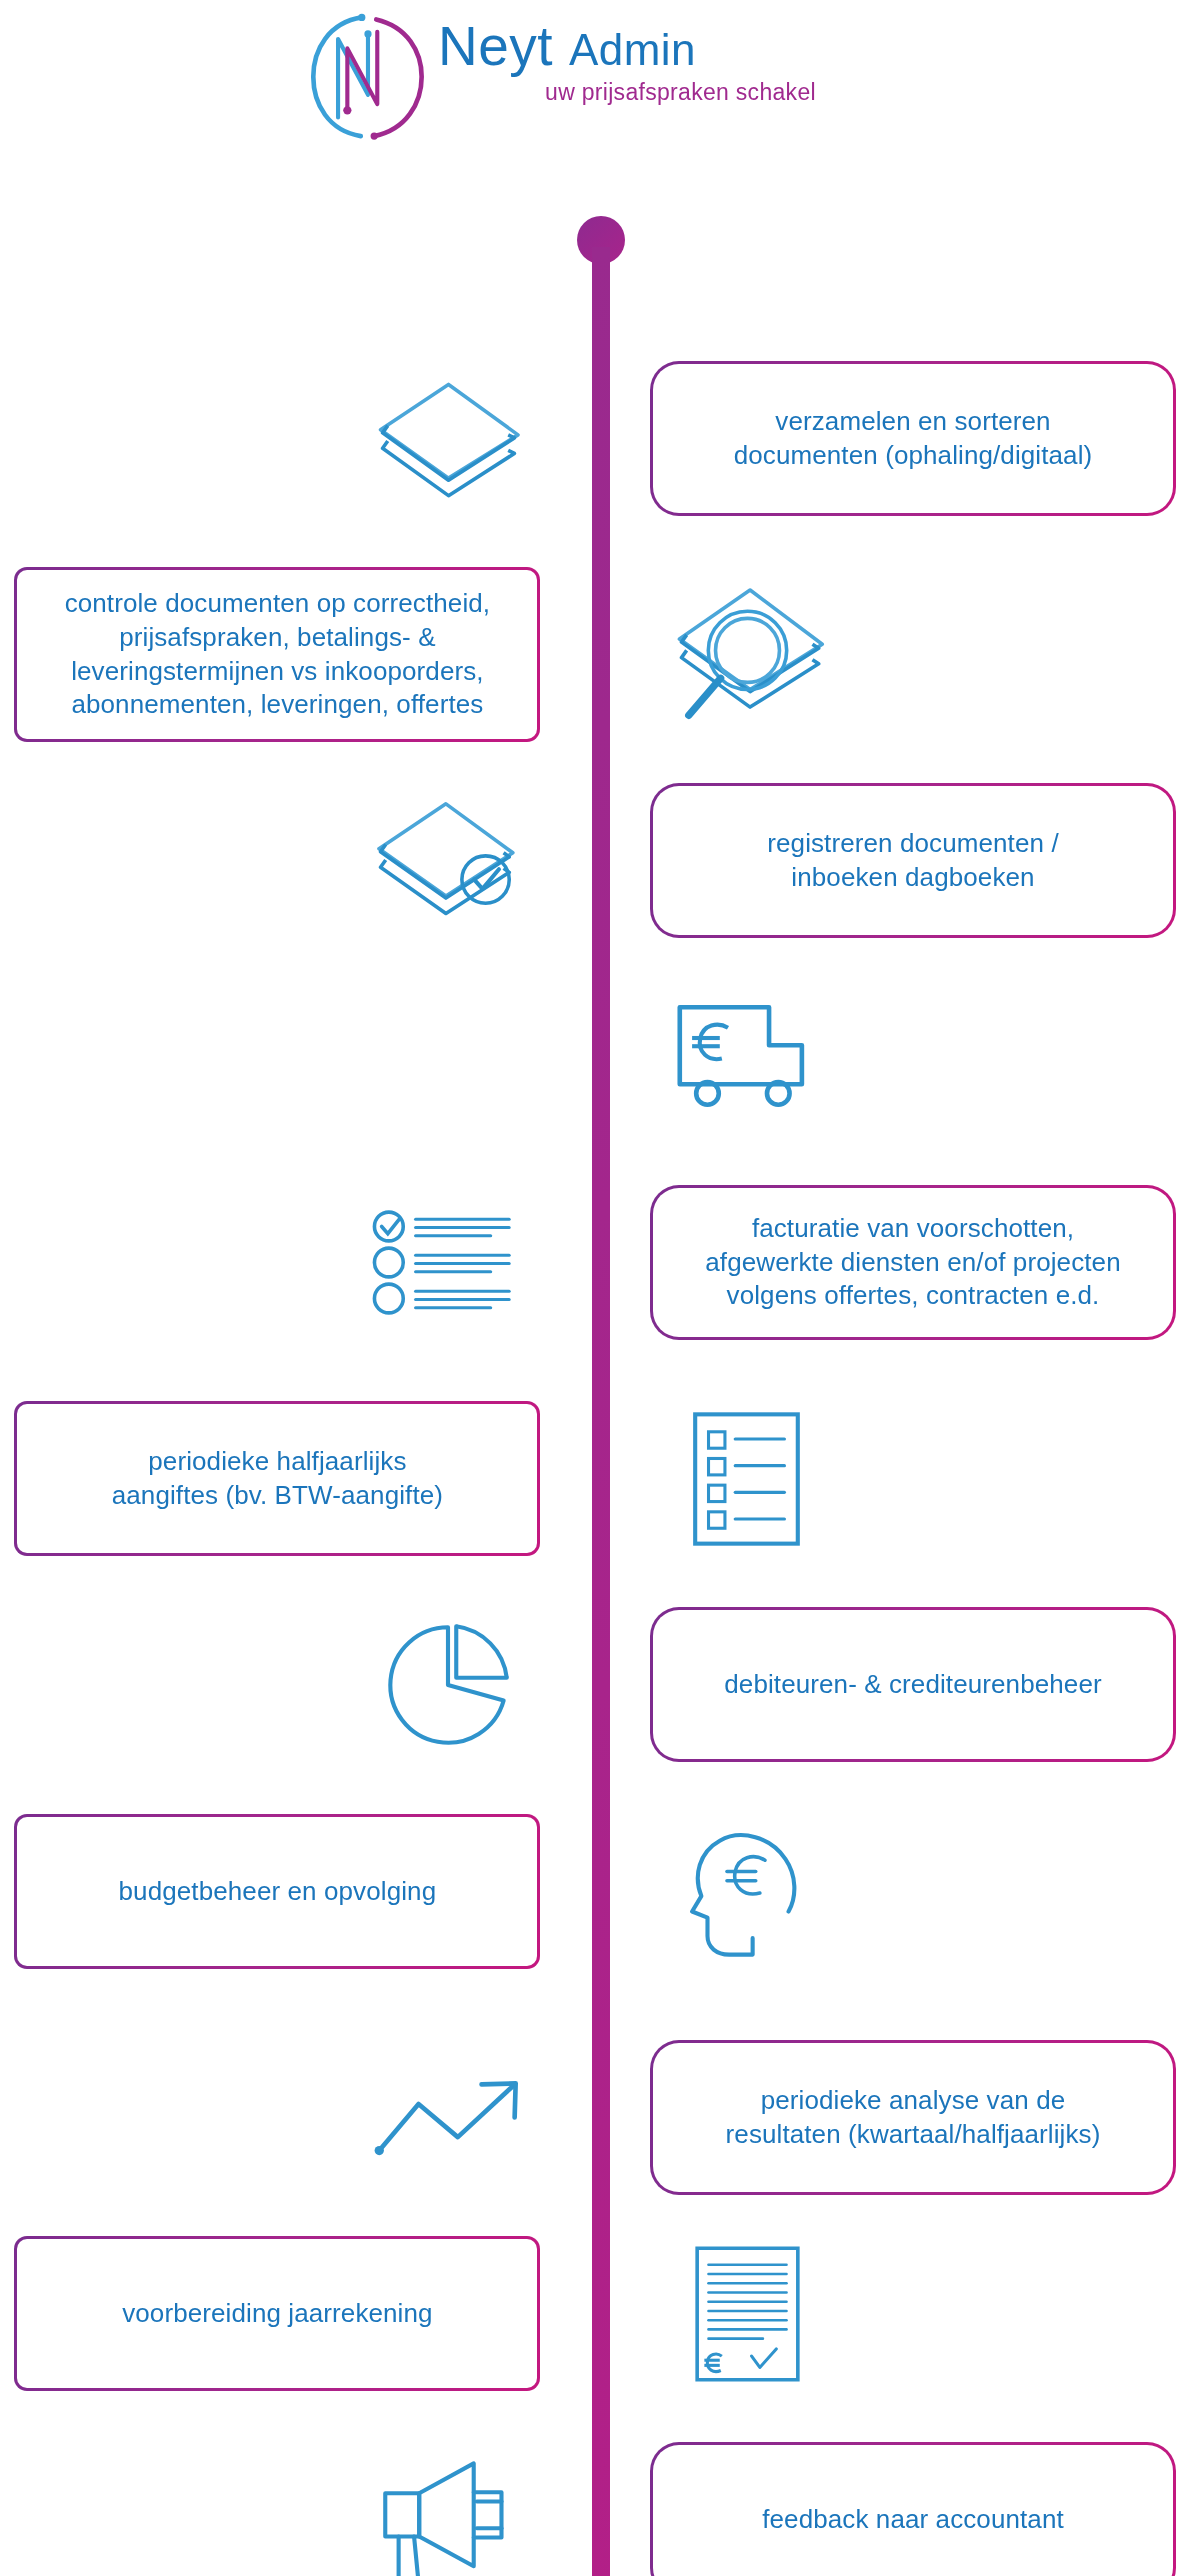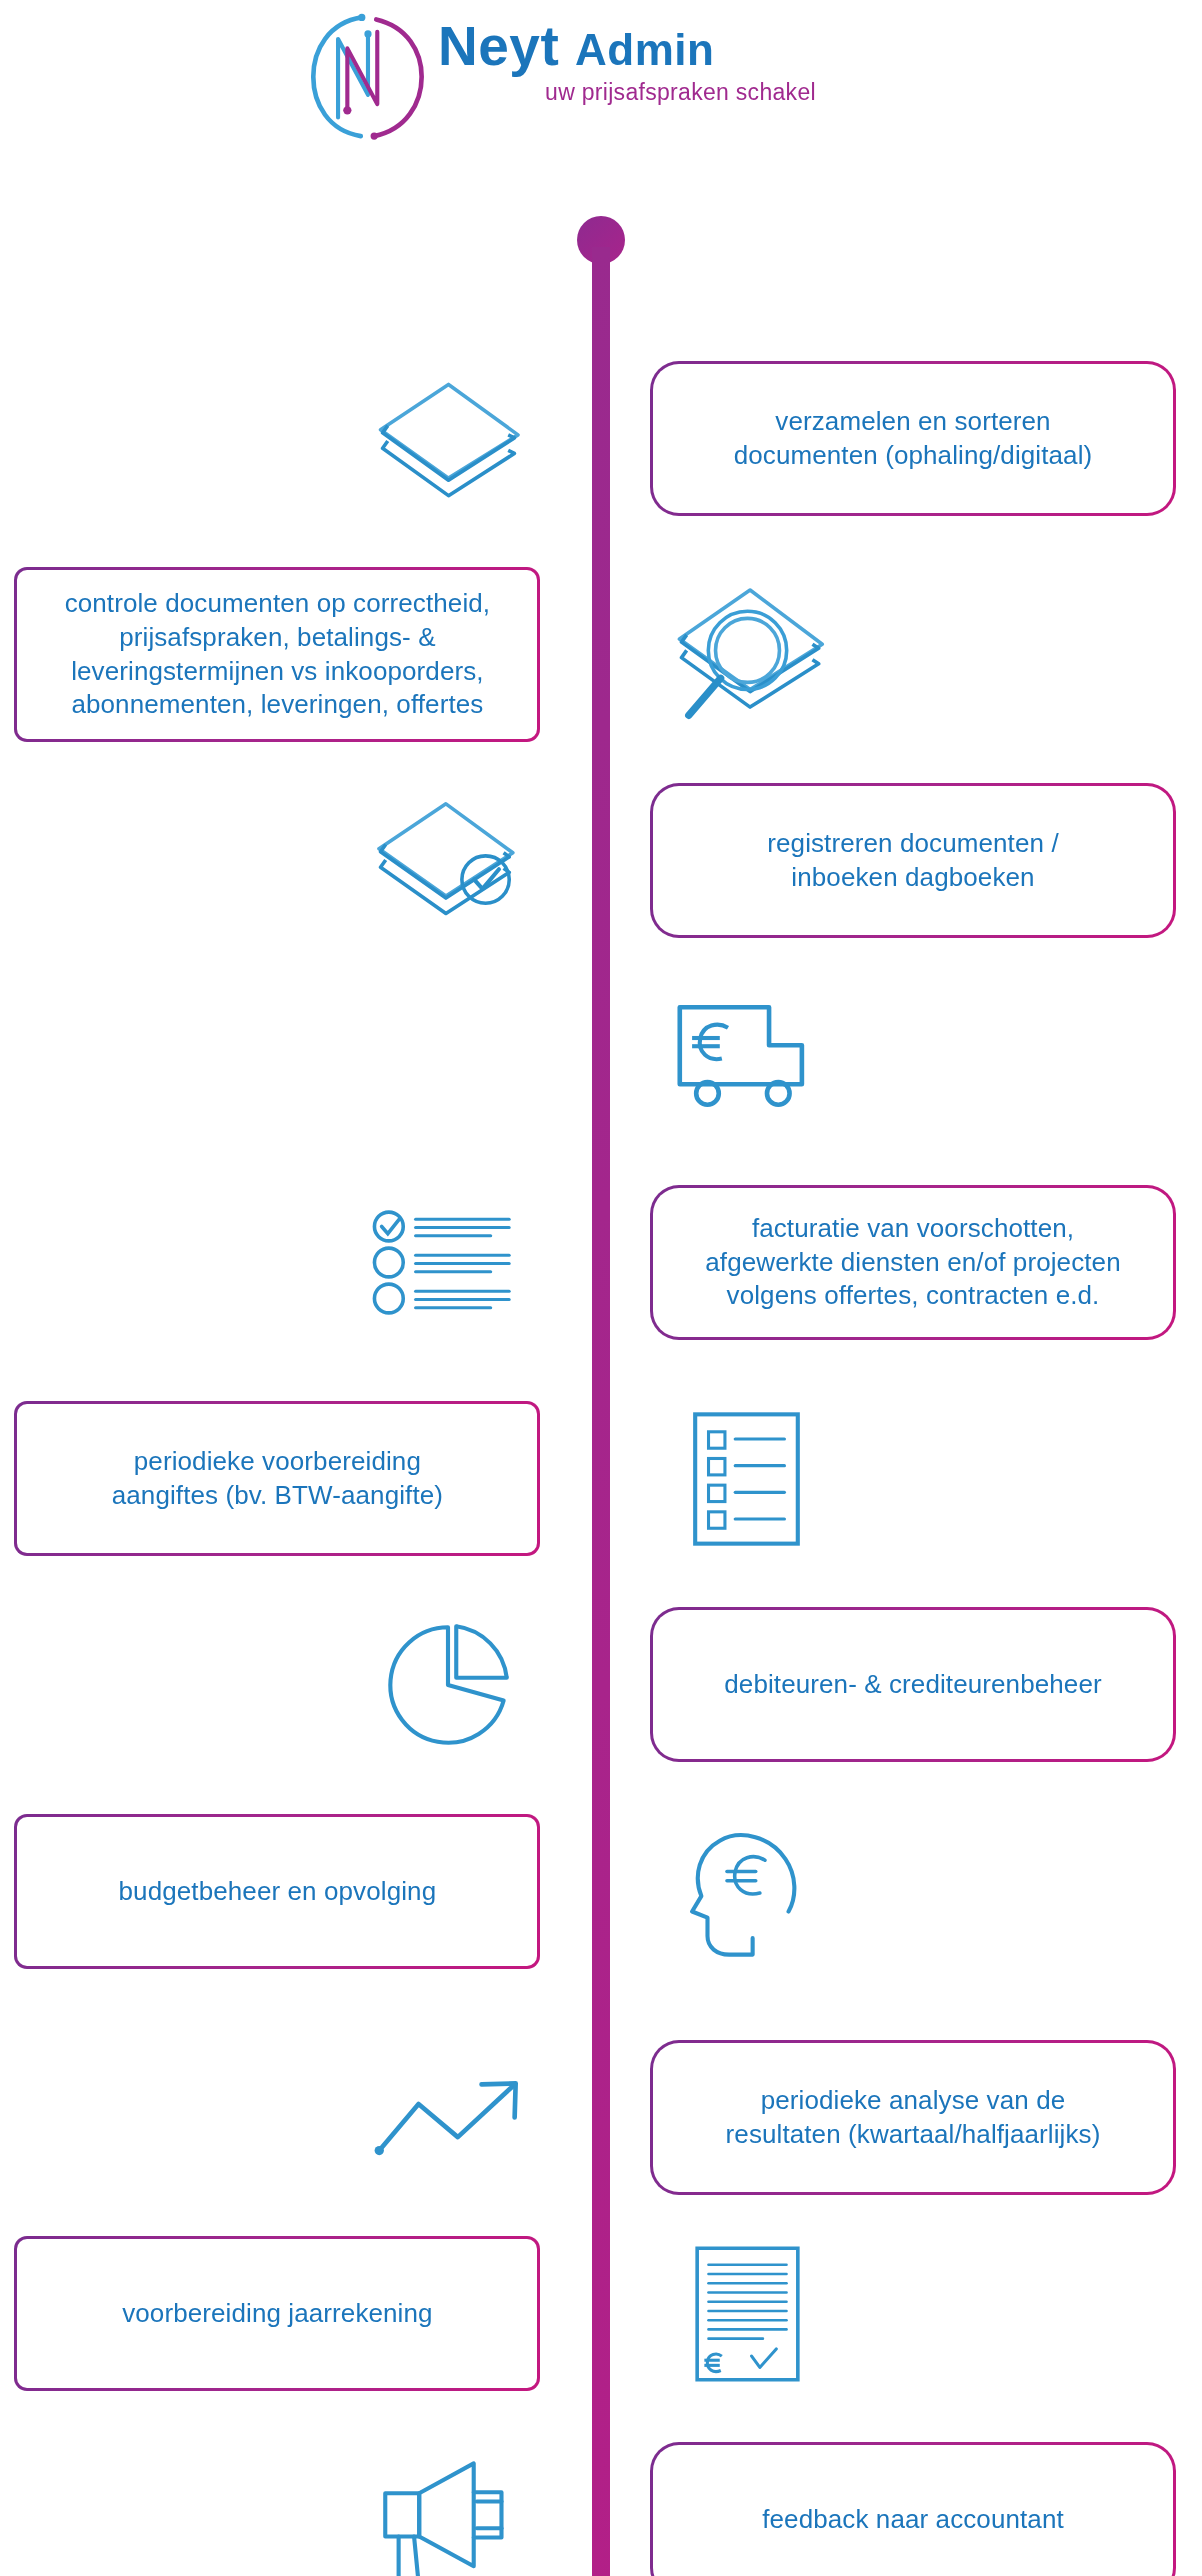--- a/index.html
+++ b/index.html
@@ -34,21 +34,21 @@
     position: absolute;
     left: 134px;
     top: 13.4px;
     width: 381px;
   }
   .logo-title {
     font-size: 55px;
     line-height: 1.0;
     letter-spacing: 0.5px;
     color: #1b75bb;
-    font-weight: 700;
+    font-weight: 400;
     white-space: nowrap;
   }
   .logo-title .admin {
     font-size: 44px;
     color: #1b75bb;
   }
   .logo-tagline {
     margin-top: 5.2px;
     font-size: 23px;
     color: #a02a8f;
@@ -276,21 +276,21 @@
           <rect x="40" y="204" width="32" height="32"></rect>
           <path d="M92 62 L188 62" stroke-linecap="round"></path>
           <path d="M92 114 L188 114" stroke-linecap="round"></path>
           <path d="M92 166 L188 166" stroke-linecap="round"></path>
           <path d="M92 218 L188 218" stroke-linecap="round"></path>
         </g>
       </g>
     </svg>
   </div>
   <div class="card left">
-    <div class="card-text">periodieke voorbereiding
+    <div class="card-text">periodieke halfjaarlijks
 aangiftes (bv. BTW-aangifte)</div>
   </div>
 </div>
 
 <div class="row" style="top:1607px">
   <div class="icon-slot left">
     <svg viewBox="0 0 260 260" width="134" height="134">
       <g fill="none" stroke="#2f93cc" stroke-width="8" stroke-linejoin="round">
         <path d="M130 130 L130 18 A112 112 0 1 0 238 160 Z"></path>
         <path d="M146 16 L146 116 L244 116" stroke-linecap="round"></path>

